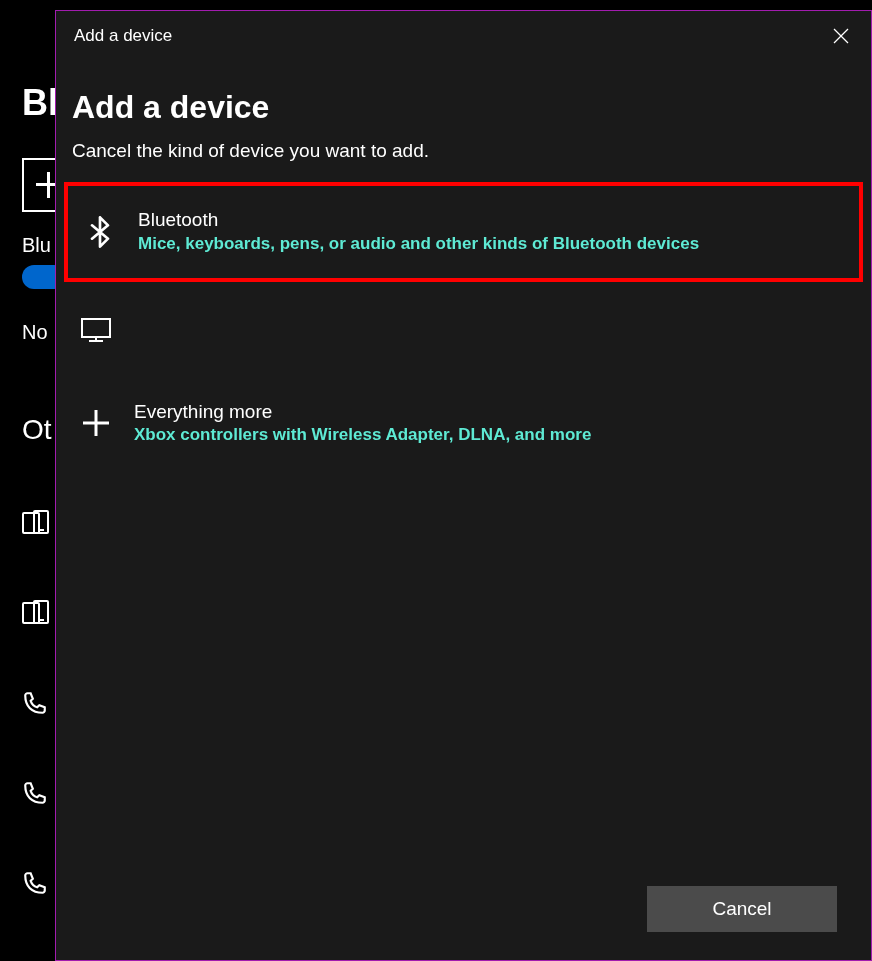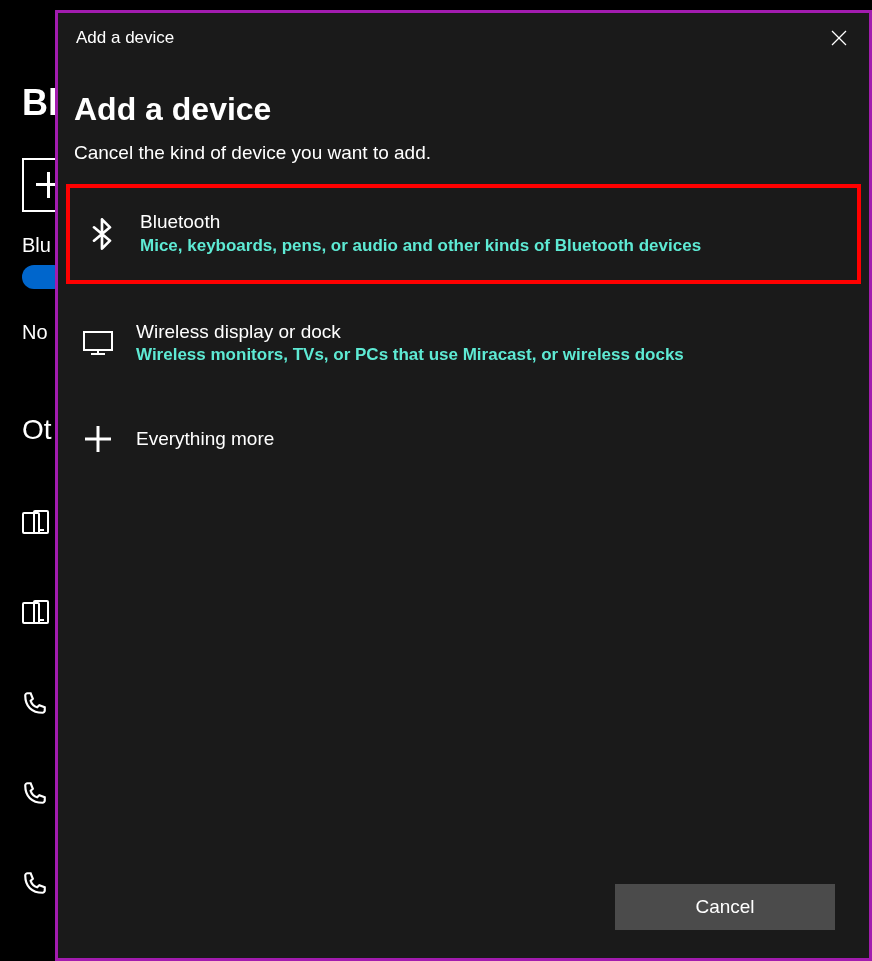--- a/index.html
+++ b/index.html
@@ -65,21 +65,21 @@
   }
 
   
   .dialog {
     position: absolute;
     top: 10px;
     left: 55px;
     right: 0;
     bottom: 0;
     background: #1a1a1a;
-    border: 3px solid #a21caf;
+    border: 1px solid #a21caf;
     box-sizing: border-box;
     display: flex;
     flex-direction: column;
   }
   .dialog-header {
     display: flex;
     align-items: center;
     justify-content: space-between;
     padding: 10px 18px 8px 18px;
     height: 48px;
@@ -111,21 +111,20 @@
     margin: 10px 0 14px 0;
   }
   .dialog-body .subtitle {
     font-size: 19px;
     font-weight: 400;
     margin-bottom: 20px;
   }
 
   .option {
     display: flex;
-    align-items: center;
     padding: 22px 16px 22px 8px;
     gap: 22px;
     cursor: pointer;
     box-sizing: border-box;
   }
   .option .icon-col {
     width: 32px;
     display: flex;
     align-items: center;
     justify-content: center;
@@ -153,21 +152,21 @@
     border: 4px solid #ff0000;
   }
   .option + .option { margin-top: 14px; }
 
   .footer {
     position: absolute;
     right: 34px;
     bottom: 28px;
   }
   .cancel-btn {
-    width: 220px;
+    width: 190px;
     height: 46px;
     background: #4b4b4b;
     color: #fff;
     font-size: 19px;
     display: flex;
     align-items: center;
     justify-content: center;
     cursor: pointer;
   }
 </style>
@@ -243,35 +242,32 @@
     </div>
 
     <div class="option">
       <div class="icon-col">
         <svg width="30" height="24" viewBox="0 0 30 24" stroke="#fff" stroke-width="2" fill="none">
           <rect x="1" y="1" width="28" height="18"></rect>
           <line x1="8" y1="23" x2="22" y2="23"></line>
           <line x1="15" y1="19" x2="15" y2="23"></line>
         </svg>
       </div>
-      <div class="text-col">
-        <div class="opt-title">Wireless display or dock</div>
-        <div class="opt-desc">Wireless monitors, TVs, or PCs that use Miracast, or wireless docks</div>
-      </div>
     </div>
 
     <div class="option">
       <div class="icon-col">
         <svg width="28" height="28" viewBox="0 0 28 28" stroke="#fff" stroke-width="3" fill="none">
           <line x1="14" y1="1" x2="14" y2="27"></line>
           <line x1="1" y1="14" x2="27" y2="14"></line>
         </svg>
       </div>
       <div class="text-col">
         <div class="opt-title">Everything more</div>
+        <div class="opt-desc">Xbox controllers with Wireless Adapter, DLNA, and more</div>
       </div>
     </div>
 
     <div class="footer">
       <div class="cancel-btn">
         <span>Cancel</span>
       </div>
     </div>
   </div>
 </div>

